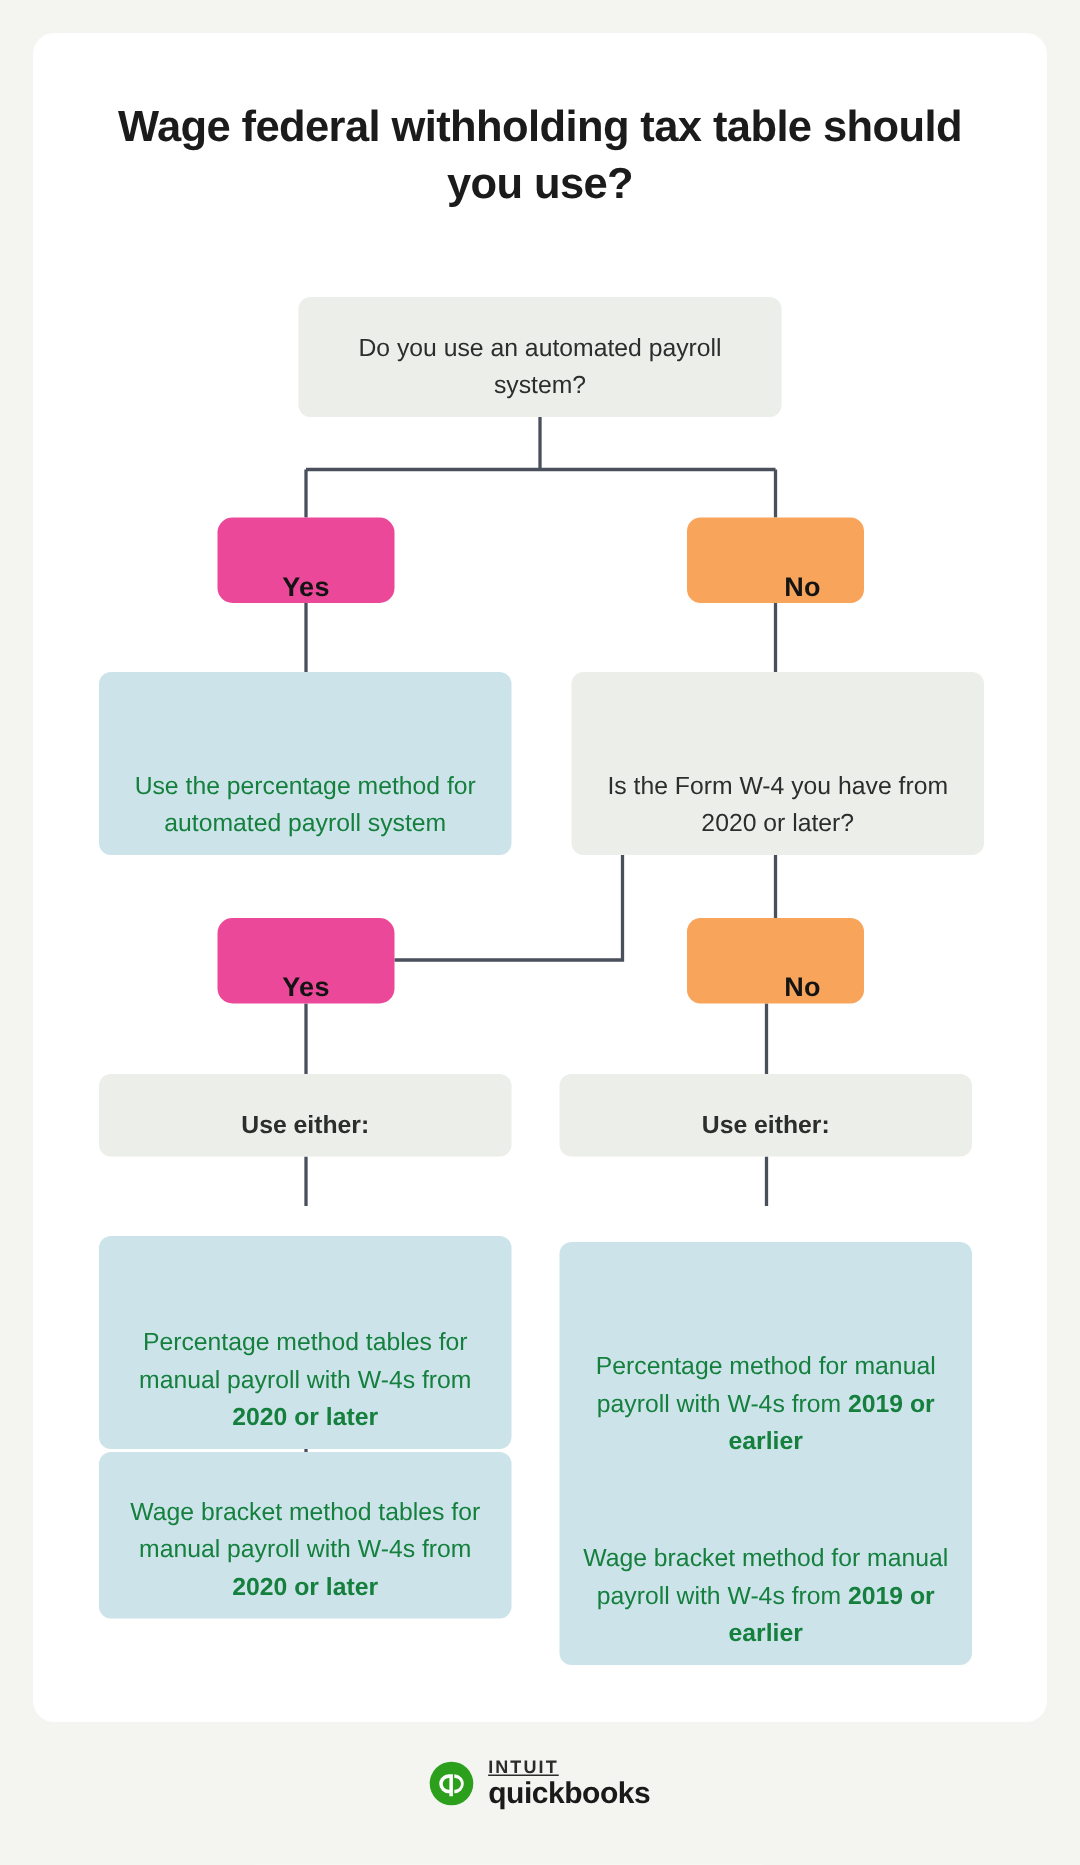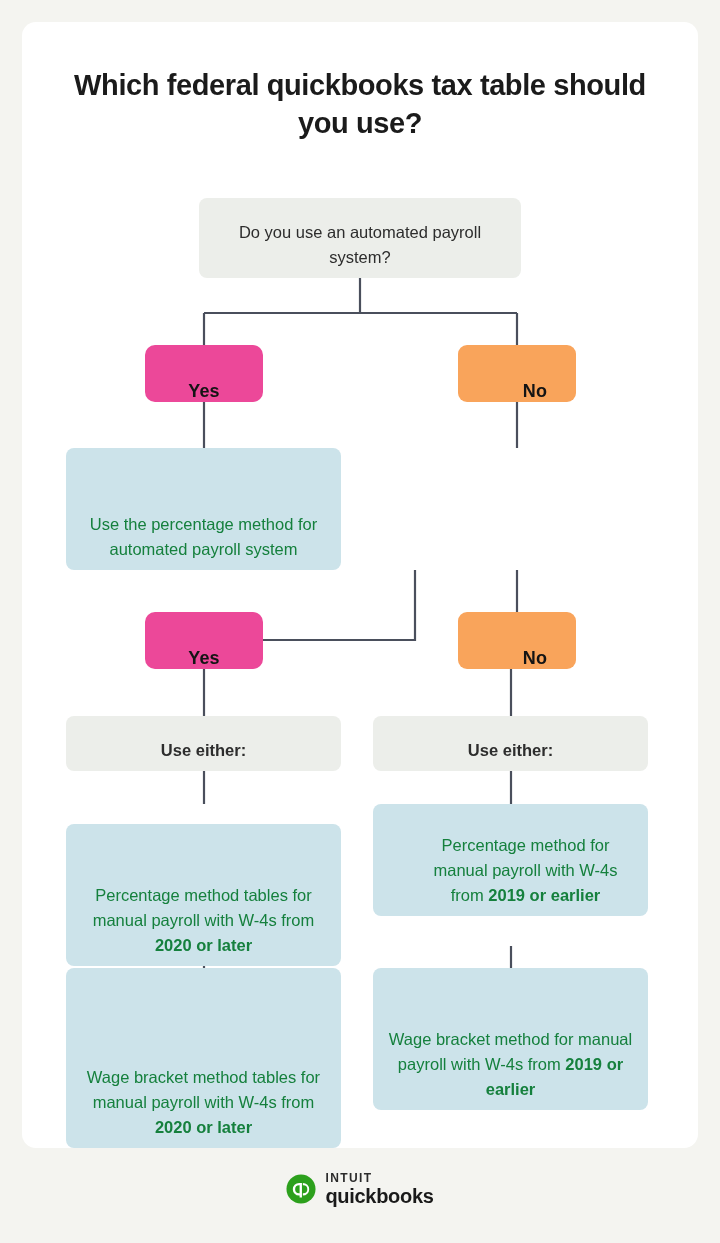--- a/index.html
+++ b/index.html
@@ -124,23 +124,23 @@
   #result-auto     { left: 66px;  top: 448px;  width: 275px; height: 122px; }
   #q2              { left: 381px; top: 448px;  width: 275px; height: 122px; }
 
   #yes2            { left: 145px; top: 612px;  width: 118px; height: 57px;  }
   #no2             { left: 458px; top: 612px;  width: 118px; height: 57px;  }
 
   #use-either-l    { left: 66px;  top: 716px;  width: 275px; height: 55px;  }
   #use-either-r    { left: 373px; top: 716px;  width: 275px; height: 55px;  }
 
   #pct-left        { left: 66px;  top: 824px;  width: 275px; height: 142px; }
-  #pct-right       { left: 373px; top: 804px;  width: 275px; height: 112px; padding-left: 44px; }
-
-  #wage-left       { left: 66px;  top: 968px;  width: 275px; height: 180px; }
+  #pct-right       { left: 373px; top: 828px;  width: 275px; height: 154px; }
+
+  #wage-left       { left: 66px;  top: 968px;  width: 275px; height: 111px; }
   #wage-right      { left: 373px; top: 968px;  width: 275px; height: 142px; }
 
   
   .footer {
     position: absolute;
     left: 0;
     top: 1172px;
     width: 720px;
     display: flex;
     align-items: center;
@@ -159,37 +159,38 @@
     flex-direction: column;
     line-height: 1;
   }
 
   .qb-intuit {
     font-size: 12px;
     font-weight: bold;
     letter-spacing: 1.4px;
     color: #2b2b2b;
     margin-bottom: 2px;
+    text-decoration: underline;
   }
 
   .qb-quickbooks {
     font-size: 20px;
     font-weight: bold;
     letter-spacing: -0.3px;
     color: #1a1a1a;
   }
 </style>
 </head>
 <body>
 
 <div id="infographic">
 
   <div class="card"></div>
 
-  <div class="title">Which federal quickbooks tax table should you use?</div>
+  <div class="title">Wage federal withholding tax table should you use?</div>
 
   <svg class="connectors" viewBox="0 0 720 1243" width="720" height="1243">
     <g stroke="#4a4f5c" stroke-width="2.2" fill="none" stroke-linecap="butt">
 
       <path d="M360,278 L360,313"></path>
 
       <path d="M204,313 L517,313"></path>
 
       <path d="M204,313 L204,345"></path>
 
@@ -224,20 +225,23 @@
   </div>
 
   <div class="node node-no" id="no1">
     <span>No</span>
   </div>
 
   <div class="node node-blue" id="result-auto">
     <span class="node-text">Use the percentage method for automated payroll system</span>
   </div>
 
+  <div class="node node-gray" id="q2">
+    <span class="node-text">Is the Form W-4 you have from 2020 or later?</span>
+  </div>
 
   <div class="node node-yes" id="yes2">
     <span>Yes</span>
   </div>
 
   <div class="node node-no" id="no2">
     <span>No</span>
   </div>
 
   <div class="node node-gray" id="use-either-l">

